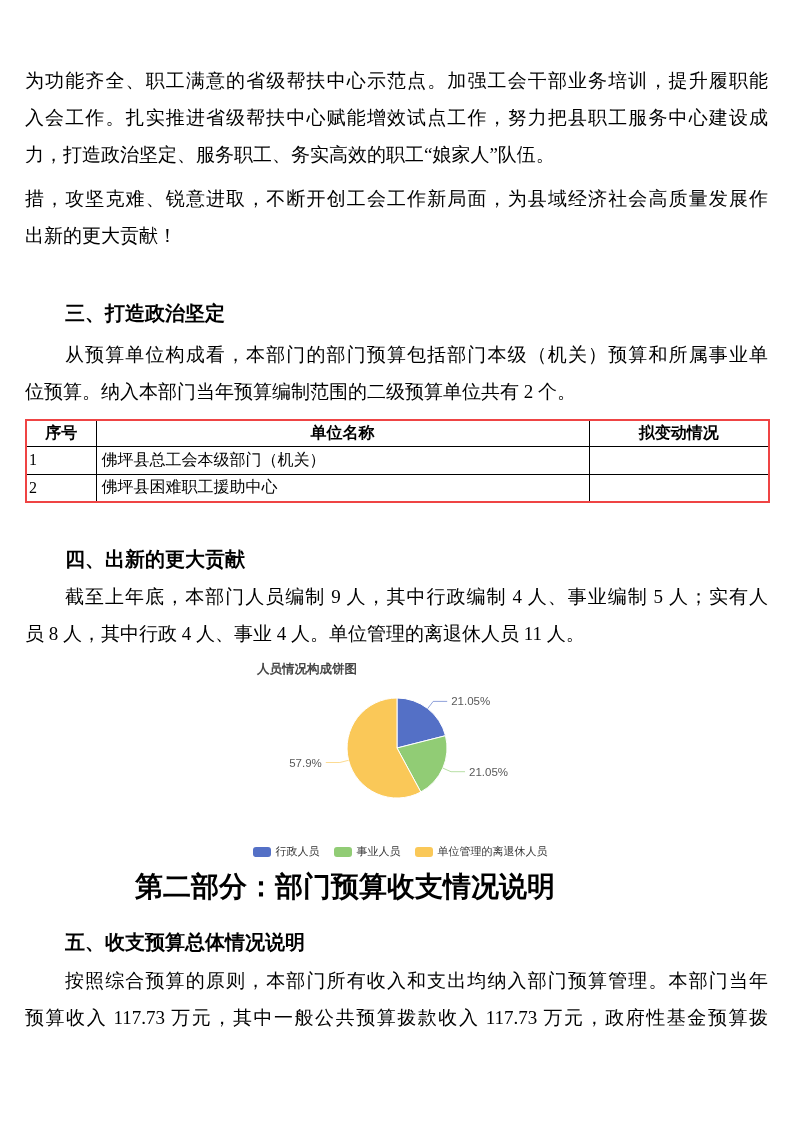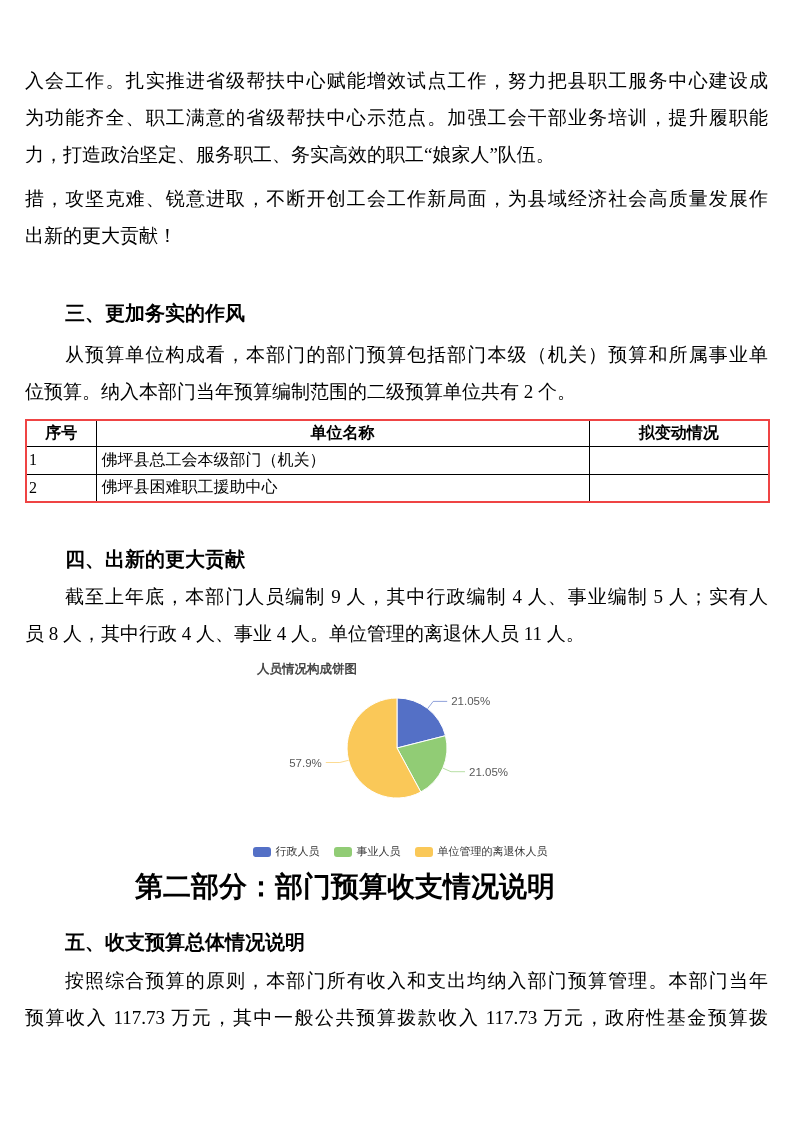--- a/index.html
+++ b/index.html
@@ -59,31 +59,31 @@
   .legend-item { display:inline-flex; align-items:center; gap:5px; }
   .legend-swatch { width:18px; height:10px; border-radius:3px; display:inline-block; }
   .legend-label { font-size:11px; color:#333; line-height:13px; white-space:nowrap; }
 </style>
 </head>
 <body>
 
 <div id="page">
 
   <div class="para" style="top:62px">
+    <div class="bline fill">为功能齐全、职工满意的省级帮扶中心示范点。加强工会干部业务培训，提升履职能</div>
     <div class="bline fill">入会工作。扎实推进省级帮扶中心赋能增效试点工作，努力把县职工服务中心建设成</div>
-    <div class="bline fill">为功能齐全、职工满意的省级帮扶中心示范点。加强工会干部业务培训，提升履职能</div>
     <div class="bline">力，打造政治坚定、服务职工、务实高效的职工“娘家人”队伍。</div>
   </div>
 
   <div class="para" style="top:180px">
     <div class="bline fill">措，攻坚克难、锐意进取，不断开创工会工作新局面，为县域经济社会高质量发展作</div>
     <div class="bline">出新的更大贡献！</div>
   </div>
 
-  <div class="shead" style="top:300px">三、更加务实的作风</div>
+  <div class="shead" style="top:300px">三、打造政治坚定</div>
   <div class="para" style="top:336px">
     <div class="bline fill ind">从预算单位构成看，本部门的部门预算包括部门本级（机关）预算和所属事业单</div>
     <div class="bline">位预算。纳入本部门当年预算编制范围的二级预算单位共有 2 个。</div>
   </div>
 
   <table id="units-table">
     <colgroup>
         <col style="width:70px">
         <col style="width:493px">
         <col style="width:180px">

